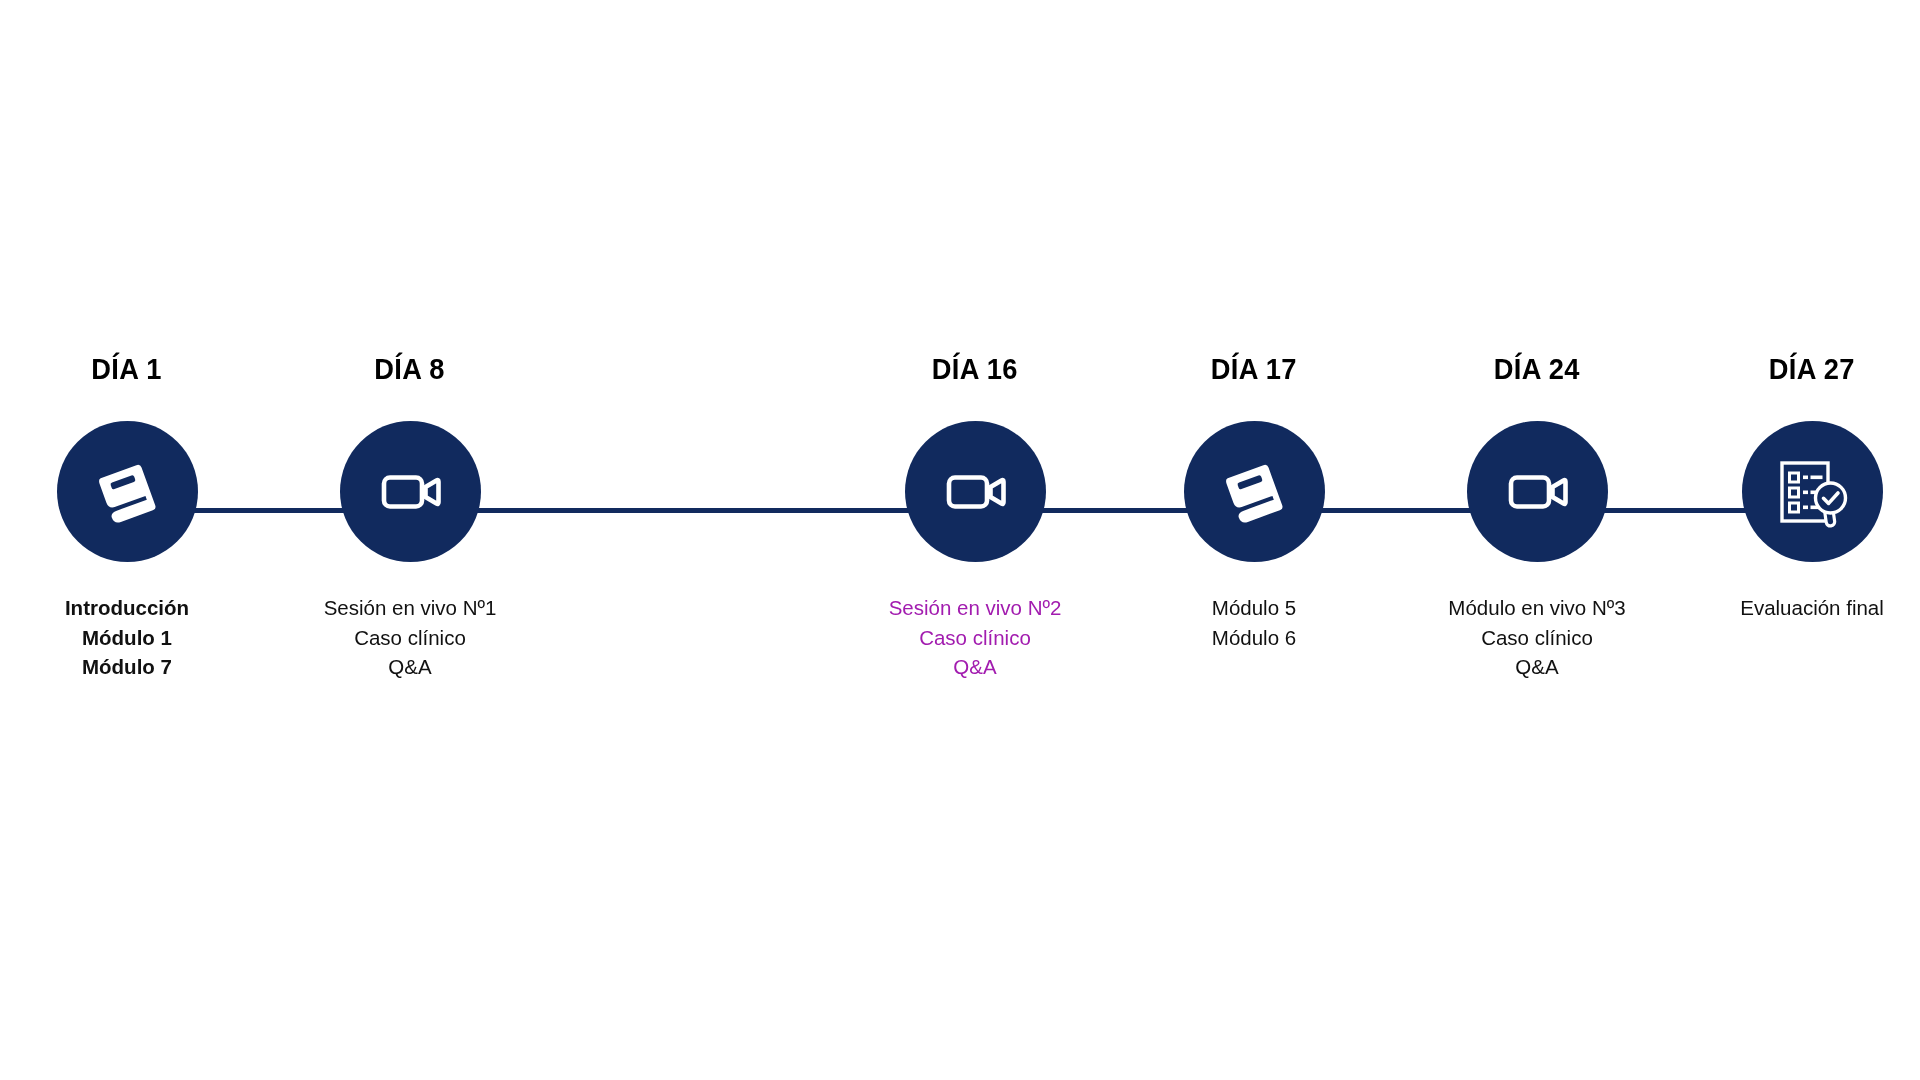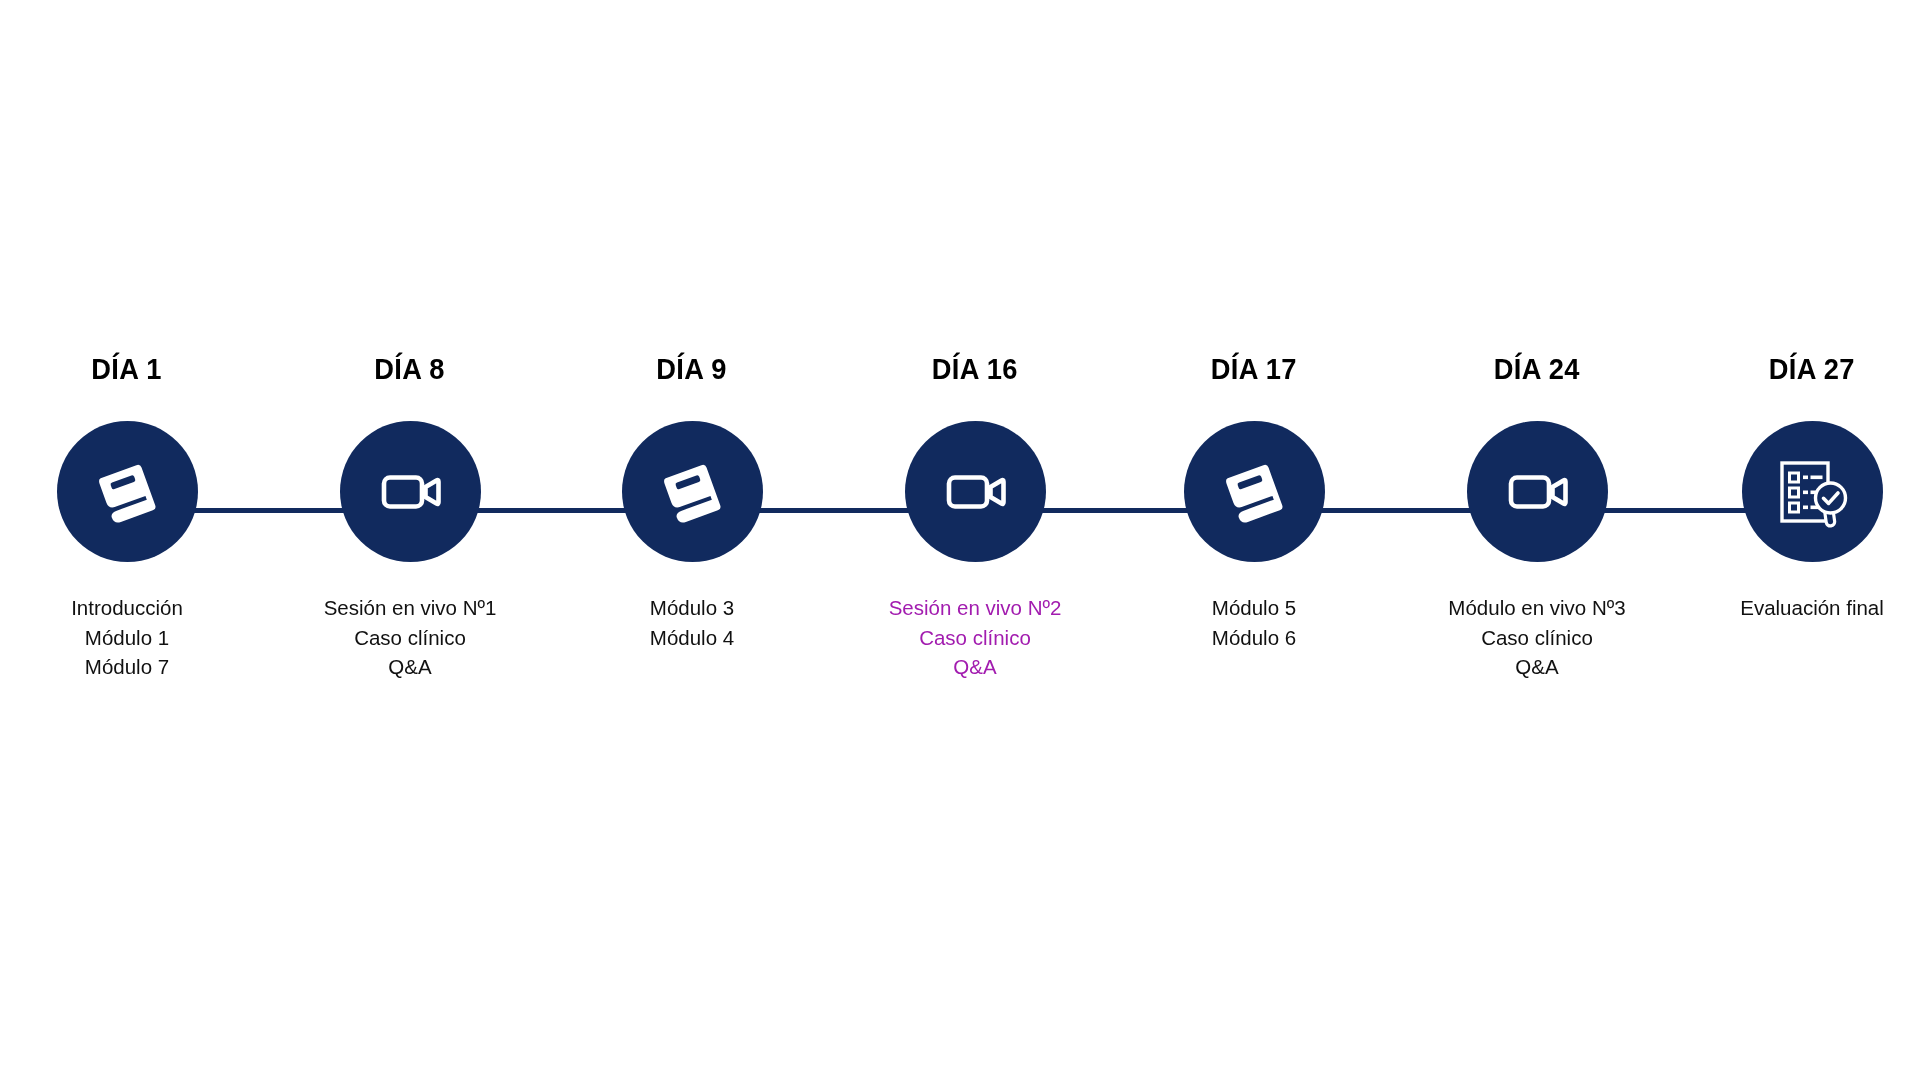--- a/index.html
+++ b/index.html
@@ -104,59 +104,38 @@
       <path d="M20 18 L58 18 Q62 18 62 22 L62 62 Q62 66 58 66 L24 66 Q17 66 17 59 Q17 54 24 54 L56 54 L56 50 L24 50 Q17 50 17 43 L17 24 Q17 18 20 18 Z" fill="#ffffff"></path>
 
       <path d="M17 56.5 Q17 53 22 53 L56 53 L56 57 L22 57 Q18.5 57 18.5 59 Z" fill="#112A5E" opacity="0"></path>
 
       <rect x="27" y="26" width="25" height="7" rx="2.2" fill="#112A5E"></rect>
 
       <path d="M58.5 22 L61.5 23.5 L61.5 51 L58.5 49 Z" fill="#112A5E" opacity="0"></path>
     </g>
   </svg>
 </div>
-        <div class="node-lines" style="color: rgb(17, 17, 17);">
+        <div class="node-lines" style="color: rgb(17, 17, 17); font-weight: bold;">
           <div>Introducción</div>
           <div>Módulo 1</div>
           <div>Módulo 7</div>
         </div>
       </div>
       <div class="node" style="left: 410px;">
         <div class="day-label" style="color: rgb(0, 0, 0);">DÍA 8</div>
         <div class="circle" style="background: rgb(17, 42, 94);">
   <svg width="82" height="82" viewBox="0 0 82 82" aria-hidden="true">
     <rect x="15" y="26.5" width="38" height="29" rx="6" ry="6" fill="none" stroke="#ffffff" stroke-width="4.6"></rect>
     <path d="M56.5 36 L67.5 29.5 Q69.5 28.4 69.5 30.8 L69.5 51.2 Q69.5 53.6 67.5 52.5 L56.5 46 Z" fill="none" stroke="#ffffff" stroke-width="4.6" stroke-linejoin="round"></path>
   </svg>
 </div>
         <div class="node-lines" style="color: rgb(17, 17, 17);">
           <div>Sesión en vivo Nº1</div>
           <div>Caso clínico</div>
           <div>Q&amp;A</div>
-        </div>
-      </div>
-      <div class="node" style="left: 692px;">
-        <div class="day-label" style="color: rgb(0, 0, 0);">DÍA 9</div>
-        <div class="circle" style="background: rgb(17, 42, 94);">
-  <svg width="80" height="80" viewBox="0 0 80 80" aria-hidden="true">
-    <g transform="rotate(-20 40 40)">
-
-      <path d="M20 18 L58 18 Q62 18 62 22 L62 62 Q62 66 58 66 L24 66 Q17 66 17 59 Q17 54 24 54 L56 54 L56 50 L24 50 Q17 50 17 43 L17 24 Q17 18 20 18 Z" fill="#ffffff"></path>
-
-      <path d="M17 56.5 Q17 53 22 53 L56 53 L56 57 L22 57 Q18.5 57 18.5 59 Z" fill="#112A5E" opacity="0"></path>
-
-      <rect x="27" y="26" width="25" height="7" rx="2.2" fill="#112A5E"></rect>
-
-      <path d="M58.5 22 L61.5 23.5 L61.5 51 L58.5 49 Z" fill="#112A5E" opacity="0"></path>
-    </g>
-  </svg>
-</div>
-        <div class="node-lines" style="color: rgb(17, 17, 17);">
-          <div>Módulo 3</div>
-          <div>Módulo 4</div>
         </div>
       </div>
       <div class="node" style="left: 975px;">
         <div class="day-label" style="color: rgb(0, 0, 0);">DÍA 16</div>
         <div class="circle" style="background: rgb(17, 42, 94);">
   <svg width="82" height="82" viewBox="0 0 82 82" aria-hidden="true">
     <rect x="15" y="26.5" width="38" height="29" rx="6" ry="6" fill="none" stroke="#ffffff" stroke-width="4.6"></rect>
     <path d="M56.5 36 L67.5 29.5 Q69.5 28.4 69.5 30.8 L69.5 51.2 Q69.5 53.6 67.5 52.5 L56.5 46 Z" fill="none" stroke="#ffffff" stroke-width="4.6" stroke-linejoin="round"></path>
   </svg>
 </div>

